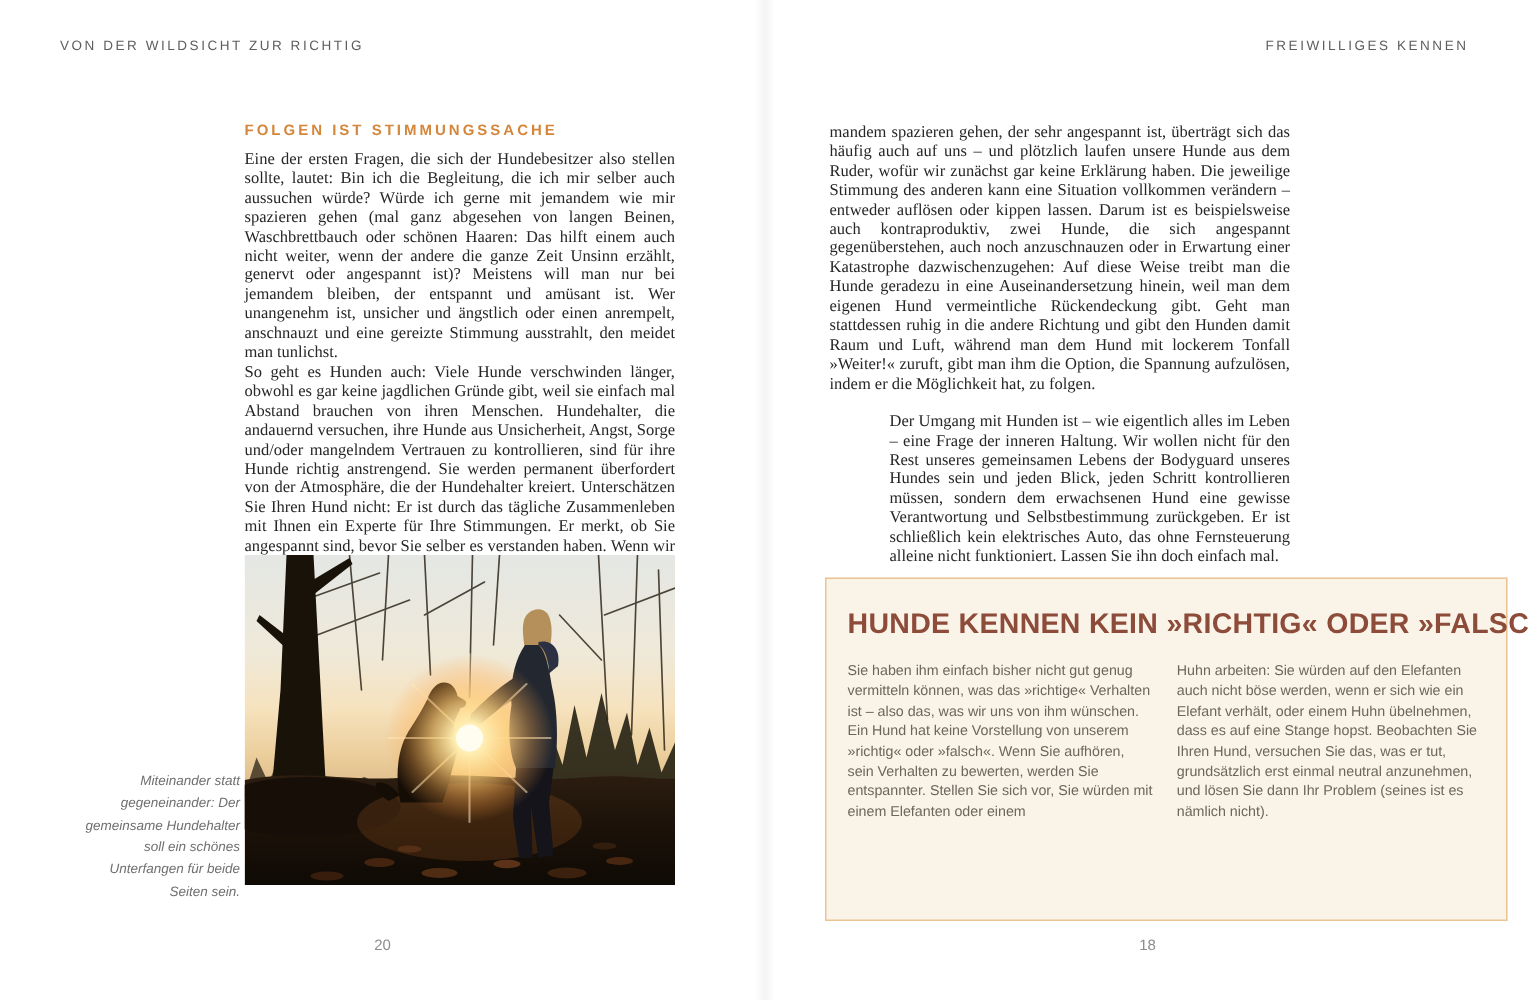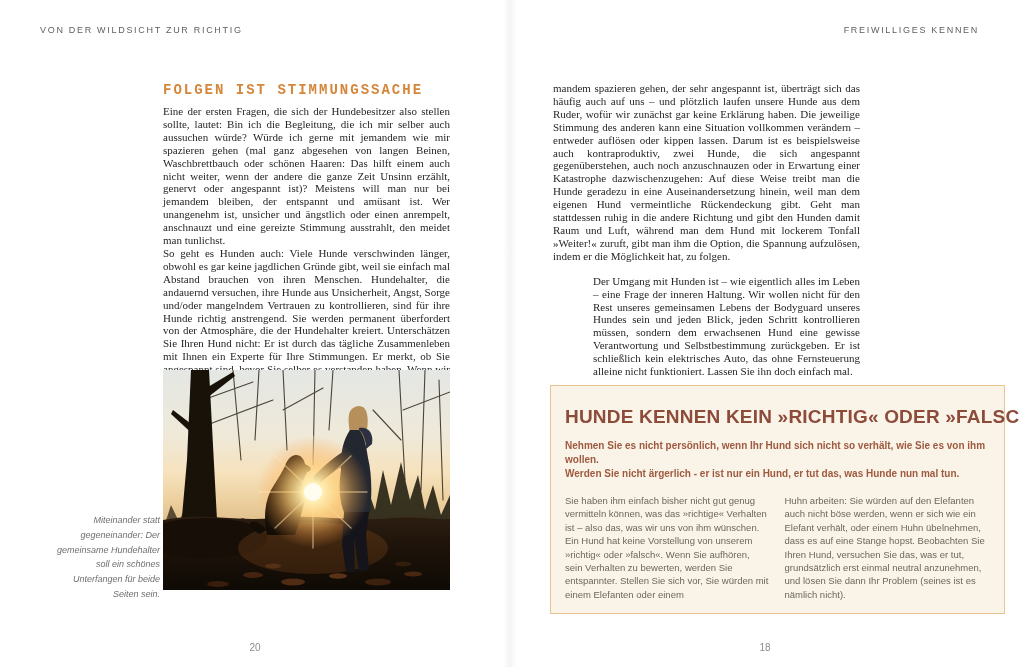--- a/index.html
+++ b/index.html
@@ -17,22 +17,22 @@
     position:absolute; top:25px;
     font-family:"Liberation Sans", sans-serif;
     font-size:9px; letter-spacing:1.7px; color:#5e5e5e; white-space:nowrap;
   }
   .running-head.left  { left:40px; }
   .running-head.right { right:41px; text-align:right; }
 
   .left-column { position:absolute; left:163px; top:82px; width:287px; }
   .section-heading {
     margin:0 0 7px 0;
-    font-family:Liberation Mono, monospace;
-    font-size:14px; font-weight:bold; letter-spacing:2px;
+    font-family:Liberation Sans, sans-serif;
+    font-size:10px; font-weight:bold; letter-spacing:2px;
     color:#d4863a; white-space:nowrap;
   }
   .body-text {
     font-size:11px; line-height:12.9px; text-align:justify;
     color:#262626; margin:0;
   }
   .body-text + .body-text.gap { margin-top:12px;margin-left:40px; }
 
   .photo-frame { position:absolute; left:163px; top:370px; width:287px; height:220px; overflow:hidden; }
   .photo-frame svg { display:block; }
@@ -65,21 +65,21 @@
     color:#9e5a3f;
   }
   .infobox-cols { display:flex; gap:16px; margin-top:13px; }
   .infobox-col {
     flex:1;
     font-family:"Liberation Sans", sans-serif;
     font-size:9.5px; line-height:13.4px; color:#6e665c; text-align:left;
   }
 
   .page-number {
-    position:absolute; top:642px; width:510px; text-align:center;
+    position:absolute; top:625px; width:510px; text-align:center;
     font-family:"Liberation Sans", sans-serif;
     font-size:10px; color:#8c8c8c;
   }
   .page-number.left  { left:0; }
   .page-number.right { left:510px; }
 </style>
 </head>
 <body>
 
 <div class="spread">
@@ -191,24 +191,20 @@
 
   <div class="page-number left">20</div>
 
   <div class="right-column">
     <p class="body-text">mandem spazieren gehen, der sehr angespannt ist, überträgt sich das häufig auch auf uns – und plötzlich laufen unsere Hunde aus dem Ruder, wofür wir zunächst gar keine Erklärung haben. Die jeweilige Stimmung des anderen kann eine Situation vollkommen verändern – entweder auflösen oder kippen lassen. Darum ist es beispielsweise auch kontraproduktiv, zwei Hunde, die sich angespannt gegenüberstehen, auch noch anzuschnauzen oder in Erwartung einer Katastrophe dazwischenzugehen: Auf diese Weise treibt man die Hunde geradezu in eine Auseinandersetzung hinein, weil man dem eigenen Hund vermeintliche Rückendeckung gibt. Geht man stattdessen ruhig in die andere Richtung und gibt den Hunden damit Raum und Luft, während man dem Hund mit lockerem Tonfall »Weiter!« zuruft, gibt man ihm die Option, die Spannung aufzulösen, indem er die Möglichkeit hat, zu folgen.</p>
     <p class="body-text gap">Der Umgang mit Hunden ist – wie eigentlich alles im Leben – eine Frage der inneren Haltung. Wir wollen nicht für den Rest unseres gemeinsamen Lebens der Bodyguard unseres Hundes sein und jeden Blick, jeden Schritt kontrollieren müssen, sondern dem erwachsenen Hund eine gewisse Verantwortung und Selbstbestimmung zurückgeben. Er ist schließlich kein elektrisches Auto, das ohne Fernsteuerung alleine nicht funktioniert. Lassen Sie ihn doch einfach mal.</p>
   </div>
 
   <div class="infobox">
     <h2 class="infobox-heading">HUNDE KENNEN KEIN »RICHTIG« ODER »FALSCH«</h2>
-    <div class="infobox-intro">
-      <div>Nehmen Sie es nicht persönlich, wenn Ihr Hund sich nicht so verhält, wie Sie es von ihm wollen.</div>
-      <div>Werden Sie nicht ärgerlich - er ist nur ein Hund, er tut das, was Hunde nun mal tun.</div>
-    </div>
     <div class="infobox-cols">
       <div class="infobox-col">Sie haben ihm einfach bisher nicht gut genug vermitteln können, was das »richtige« Verhalten ist – also das, was wir uns von ihm wünschen. Ein Hund hat keine Vorstellung von unserem »richtig« oder »falsch«. Wenn Sie aufhören, sein Verhalten zu bewerten, werden Sie entspannter. Stellen Sie sich vor, Sie würden mit einem Elefanten oder einem</div>
       <div class="infobox-col">Huhn arbeiten: Sie würden auf den Elefanten auch nicht böse werden, wenn er sich wie ein Elefant verhält, oder einem Huhn übelnehmen, dass es auf eine Stange hopst. Beobachten Sie Ihren Hund, versuchen Sie das, was er tut, grundsätzlich erst einmal neutral anzunehmen, und lösen Sie dann Ihr Problem (seines ist es nämlich nicht).</div>
     </div>
   </div>
 
   <div class="page-number right">18</div>
 </div>
 
 </body></html>

